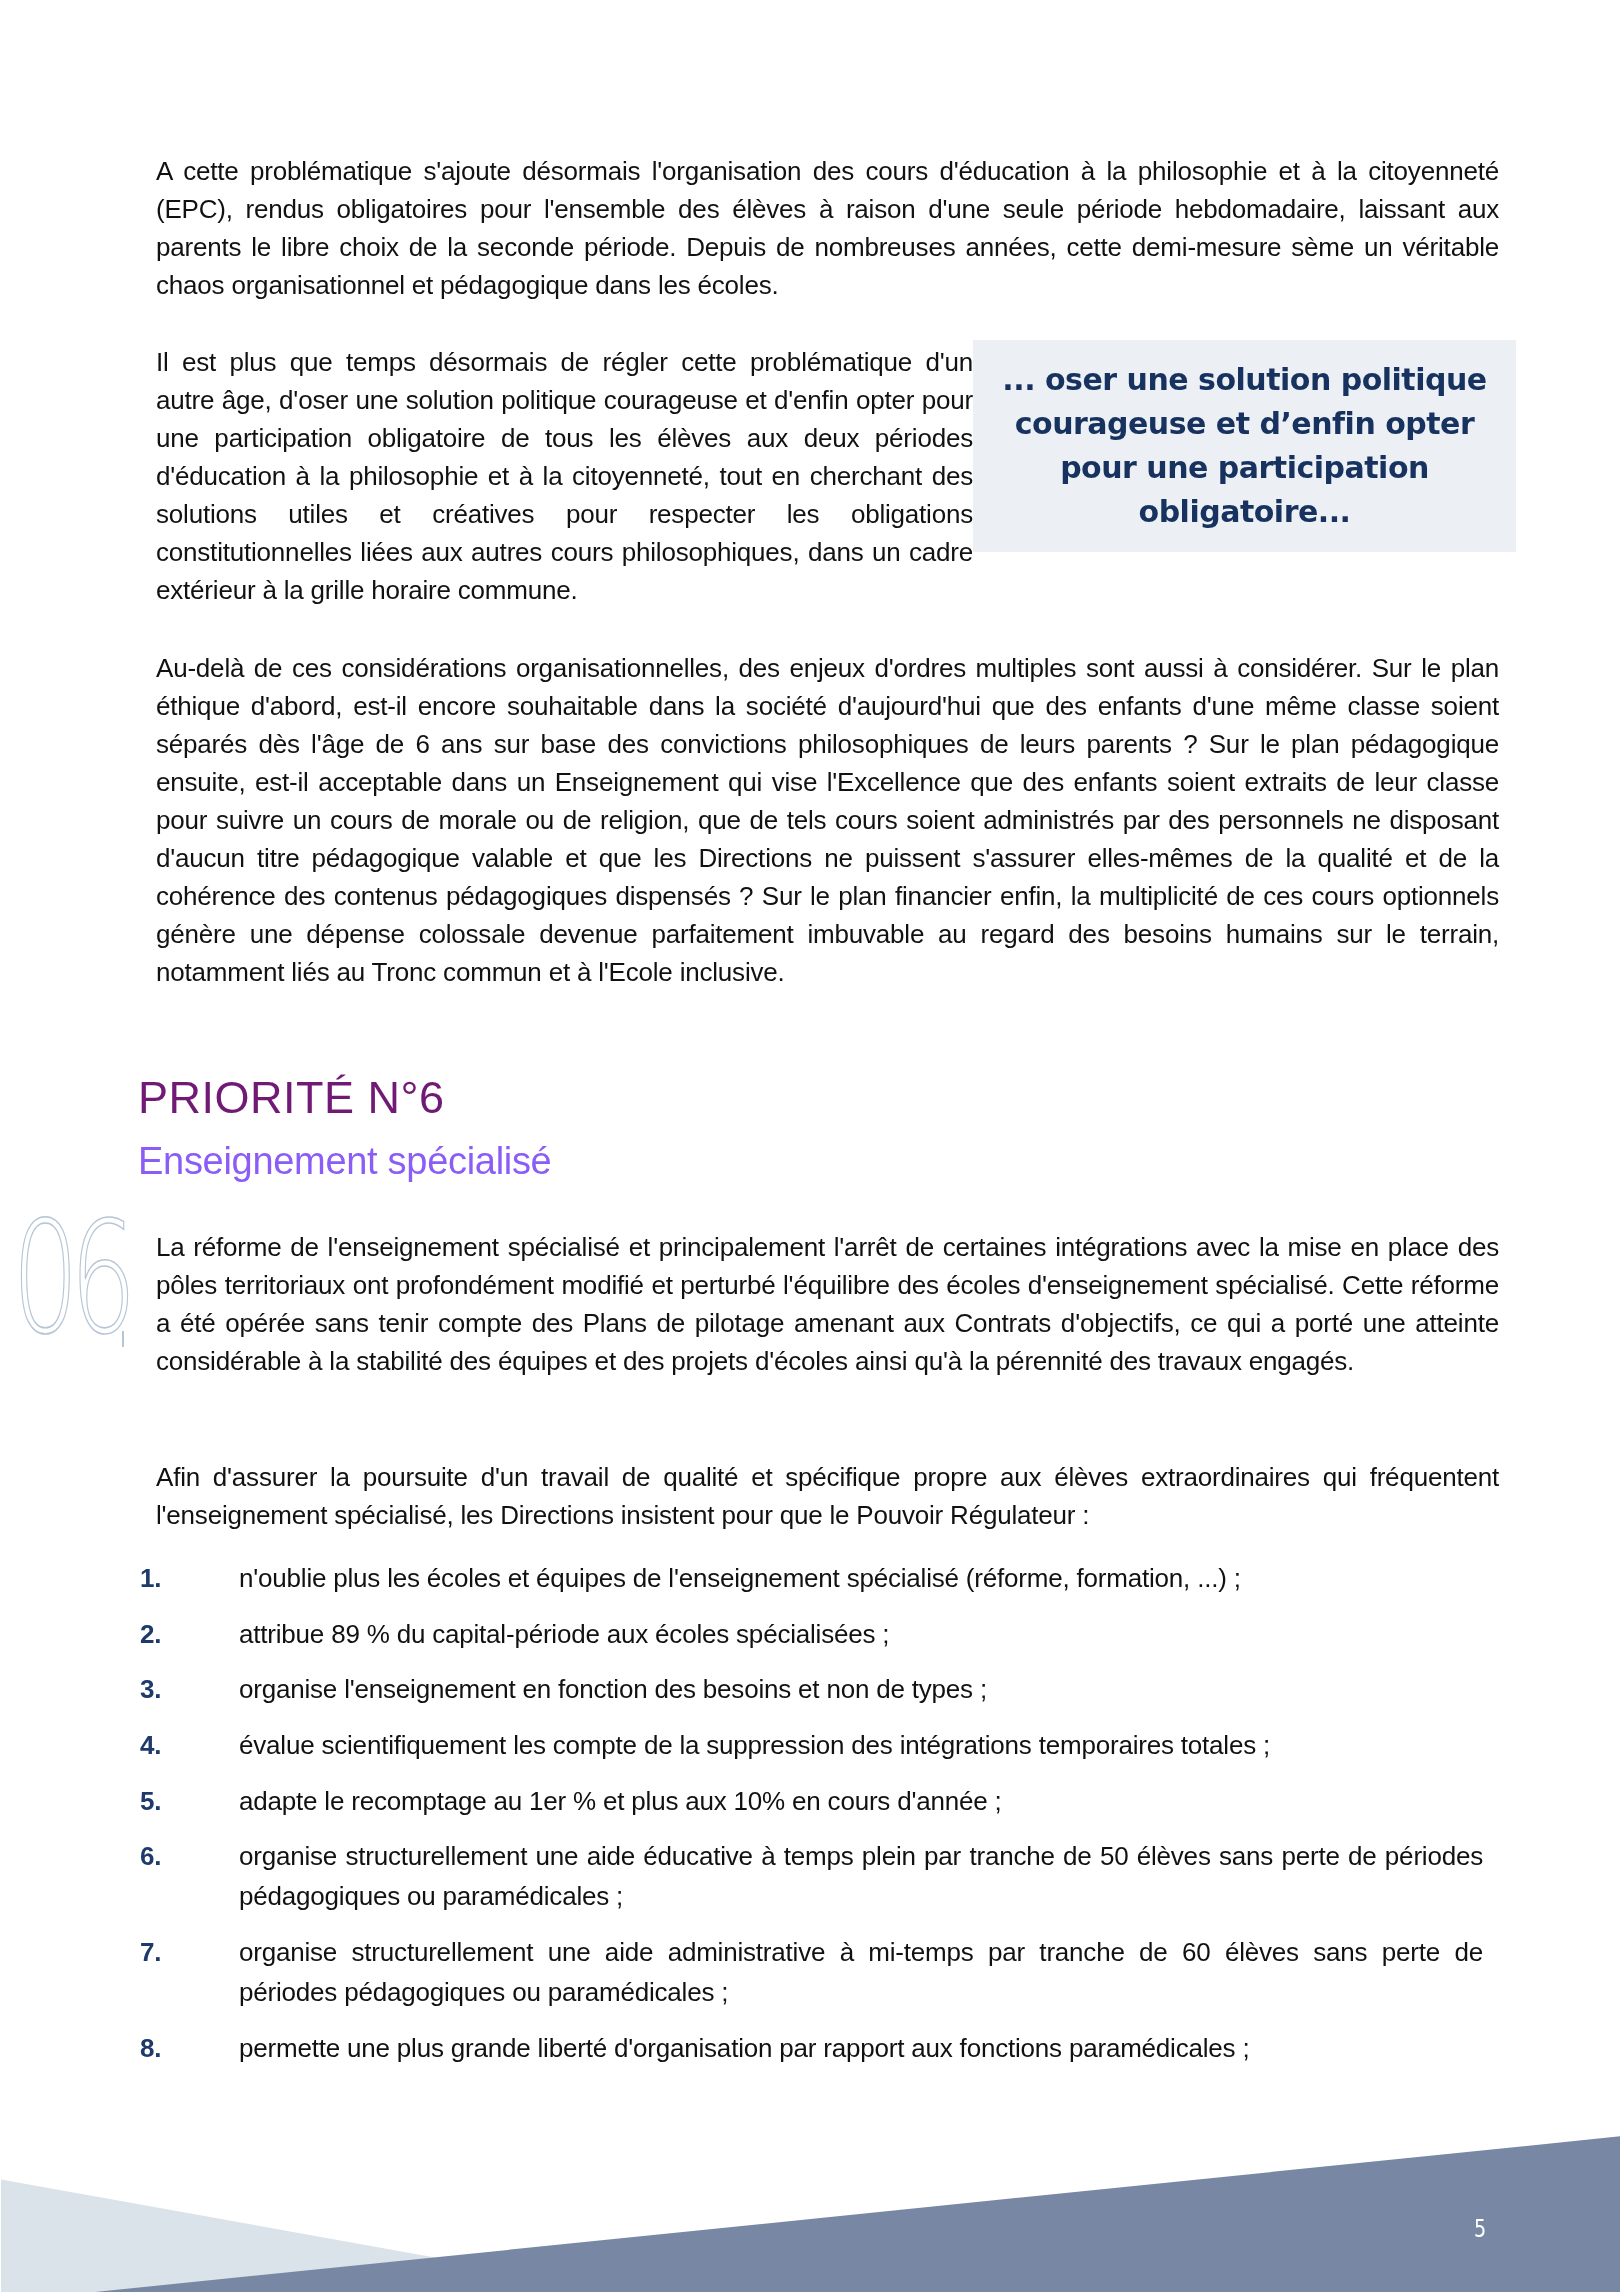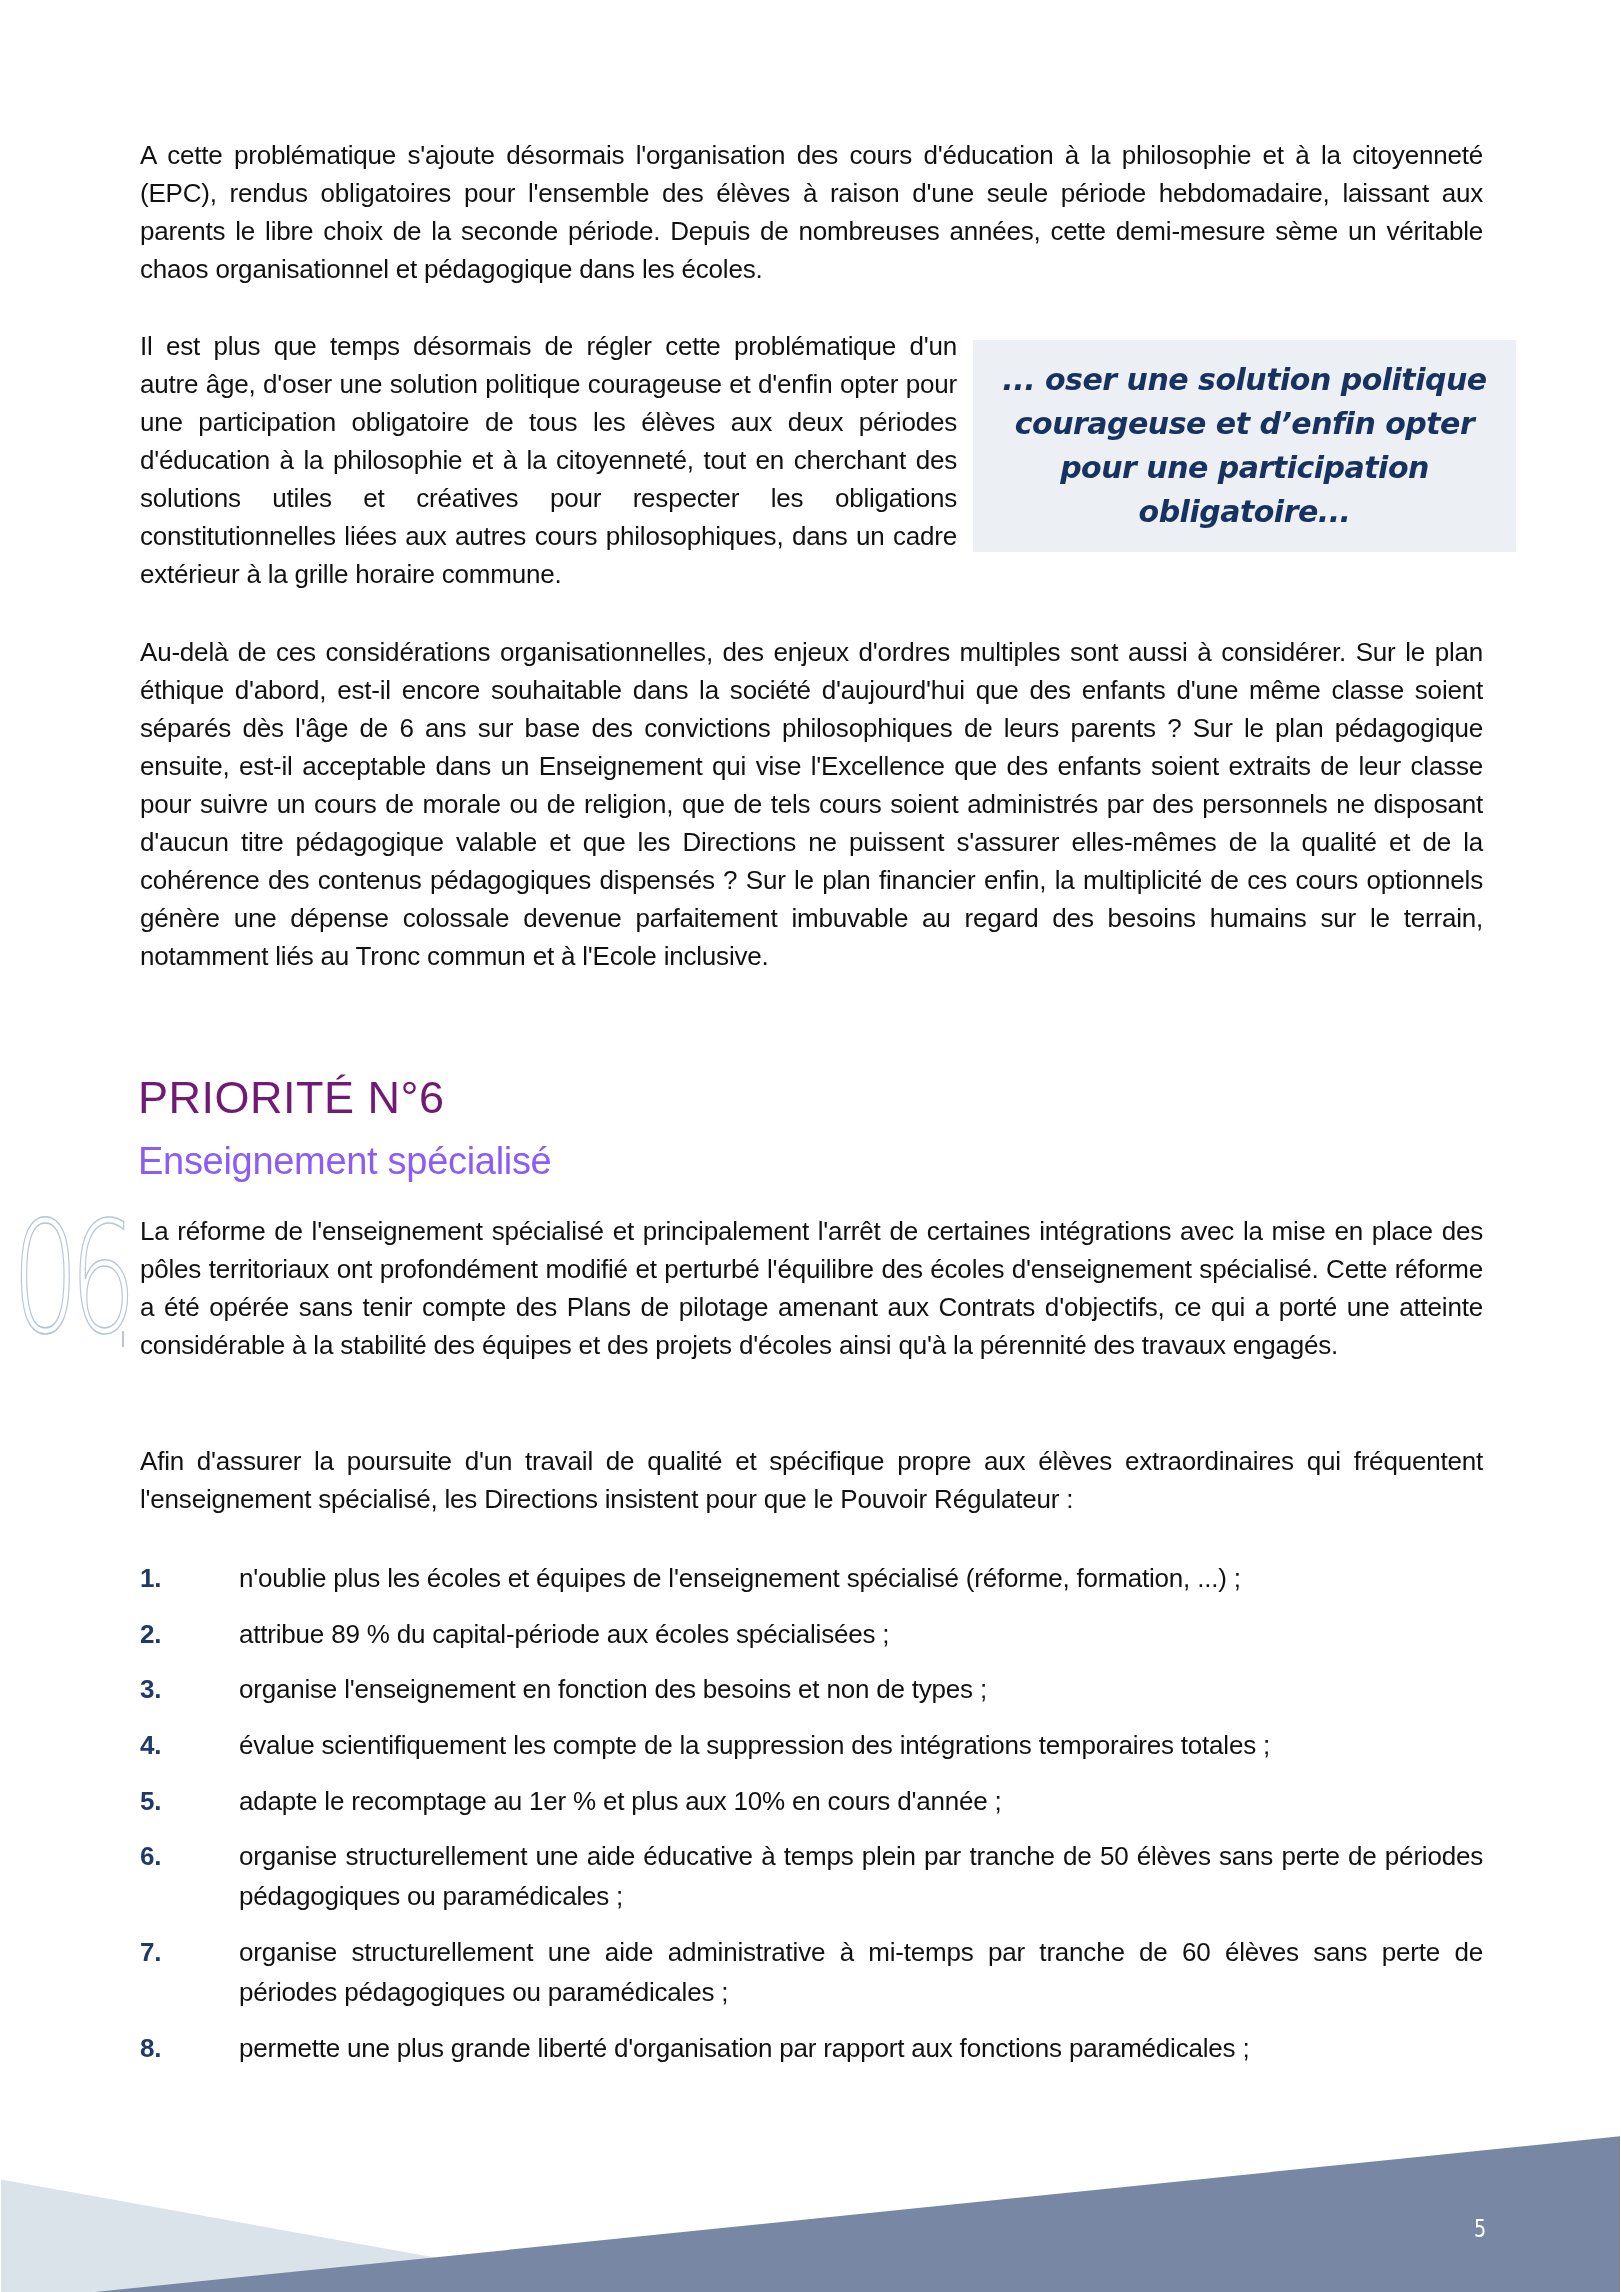--- a/index.html
+++ b/index.html
@@ -5,31 +5,31 @@
     html, body { margin: 0; padding: 0; }
     body {
       width: 1621px; height: 2293px; position: relative; overflow: hidden;
       background: #ffffff;
       font-family: "Liberation Sans", sans-serif;
       color: #111111;
     }
     .para {
       position: absolute; left: 140px; width: 1343px;
       font-size: 26px; line-height: 38px; text-align: justify;
-      margin: 0; letter-spacing: -0.2px;
+      margin: 16px; letter-spacing: -0.2px;
     }
     .para.narrow { width: 817px; }
     .callout {
       position: absolute; left: 973px; top: 340px; width: 543px; height: 212px;
       background: #ecf0f4;
       display: flex; align-items: center; justify-content: center;
     }
     .callout p {
       margin: 0; text-align: center;
-      font-family: "DejaVu Sans", sans-serif; font-weight: bold; font-style: italic;
+      font-family: "DejaVu Sans", sans-serif; font-weight: bold; 
       font-size: 30px; line-height: 44px; color: #17325e; letter-spacing: -0.5px;
       width: 510px;
     }
     .priority-label {
       position: absolute; left: 138px; top: 1072px;
       font-size: 45px; color: #701a75; margin: 0; font-weight: normal; letter-spacing: 0.5px;
     }
     .section-title {
       position: absolute; left: 138px; top: 1140px;
       font-size: 38px; color: #8b5cf6; margin: 0; font-weight: normal; letter-spacing: -0.3px;

